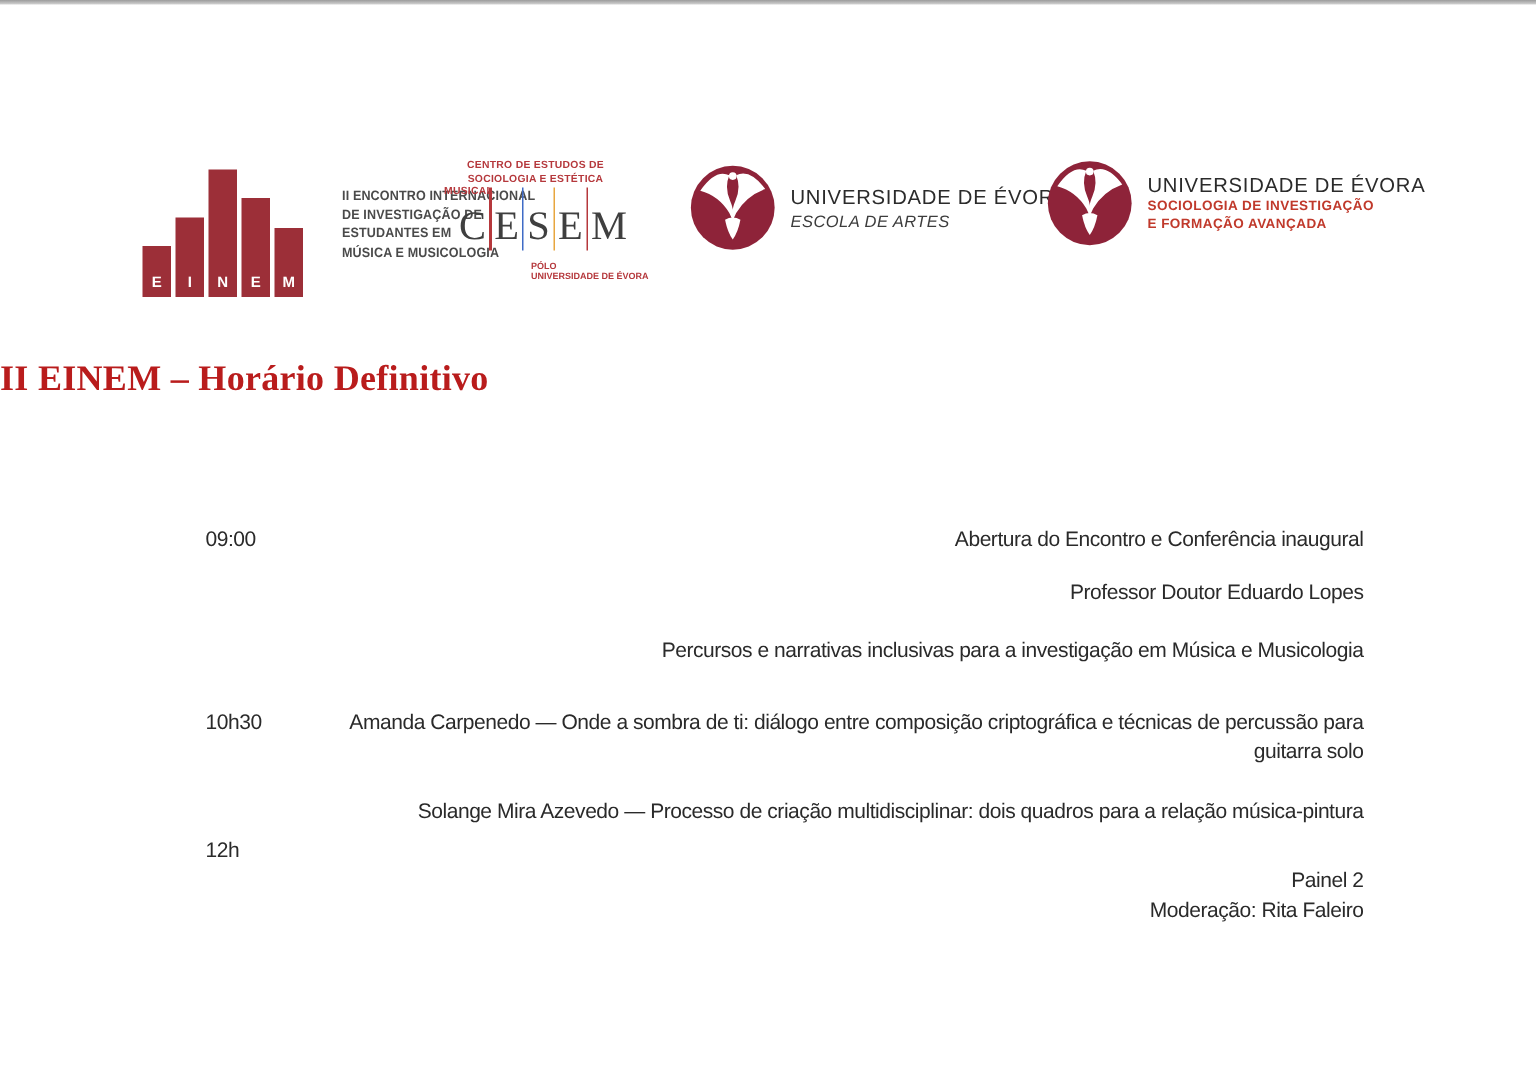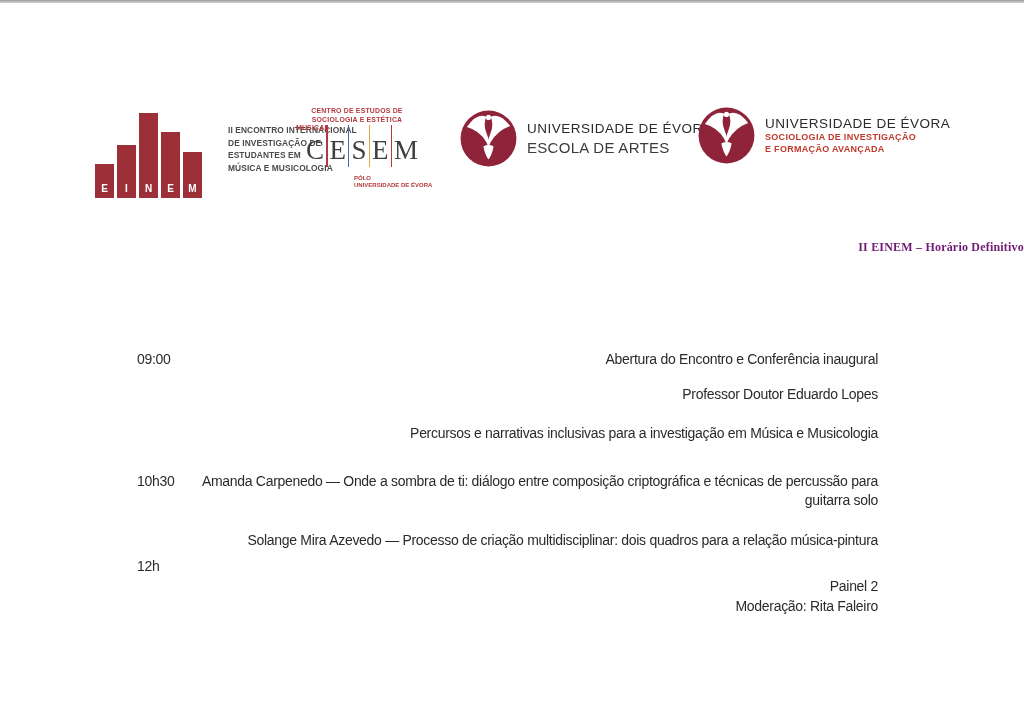--- a/index.html
+++ b/index.html
@@ -52,34 +52,34 @@
   .cesem-bottom{font-size:6px;font-weight:700;line-height:7.6px;
     padding-left:58px;margin-top:3px;white-space:nowrap;}
 
   
   .uevora{position:absolute;display:flex;align-items:center;}
   .uevora.school{left:460px;top:110px;}
   .uevora.iifa{left:698px;top:107px;}
   .bird{width:57px;height:57px;flex:0 0 auto;}
   .uevora-textblock{margin-left:10px;}
   .uevora-title{font-size:13.5px;color:#2b2b2b;letter-spacing:.5px;white-space:nowrap;}
-  .school .uevora-sub{font-size:15px;color:#3c3c3c;letter-spacing:.3px;margin-top:3px;}
+  .school .uevora-sub{font-size:11px;color:#3c3c3c;letter-spacing:.3px;margin-top:3px;font-style:italic;}
   .iifa .uevora-sub{font-size:9px;color:var(--iifa-red);font-weight:700;
     letter-spacing:.3px;line-height:11.5px;margin-top:1px;}
   .iifa .uevora-sub.second{margin-top:0;}
 
   
   .doc-title{position:absolute;left:0;top:240px;width:100%;margin:0;
-    text-align:right;font-family:"Liberation Serif",serif;
-    font-size:12px;font-weight:700;color:#701a75;letter-spacing:.2px;}
+    text-align:left;font-family:"Liberation Serif",serif;
+    font-size:24px;font-weight:700;color:#b91c1c;letter-spacing:.2px;}
   .day-heading{position:absolute;left:137px;top:301px;margin:0;
     font-size:15px;font-weight:700;color:#1d1d1d;letter-spacing:-.1px;}
   .schedule{position:absolute;left:137px;top:350px;width:760px;
     font-size:14px;letter-spacing:-.3px;color:#2a2a2a;}
-  .entry{display:grid;grid-template-columns:51px 690px;margin-bottom:7px;}
+  .entry{display:grid;grid-template-columns:51px 690px;margin-bottom:7px;gap:31px;}
   .entry.first{margin-bottom:13px;}
   .time{line-height:19.5px;}
   .line{line-height:19.5px;}
   .para{margin-bottom:6px;text-align:right;}
   .entry.first .para{margin-bottom:15px;}
   .para:last-child{margin-bottom:0;margin-top:20px;}
 </style>
 </head>
 <body>
 

